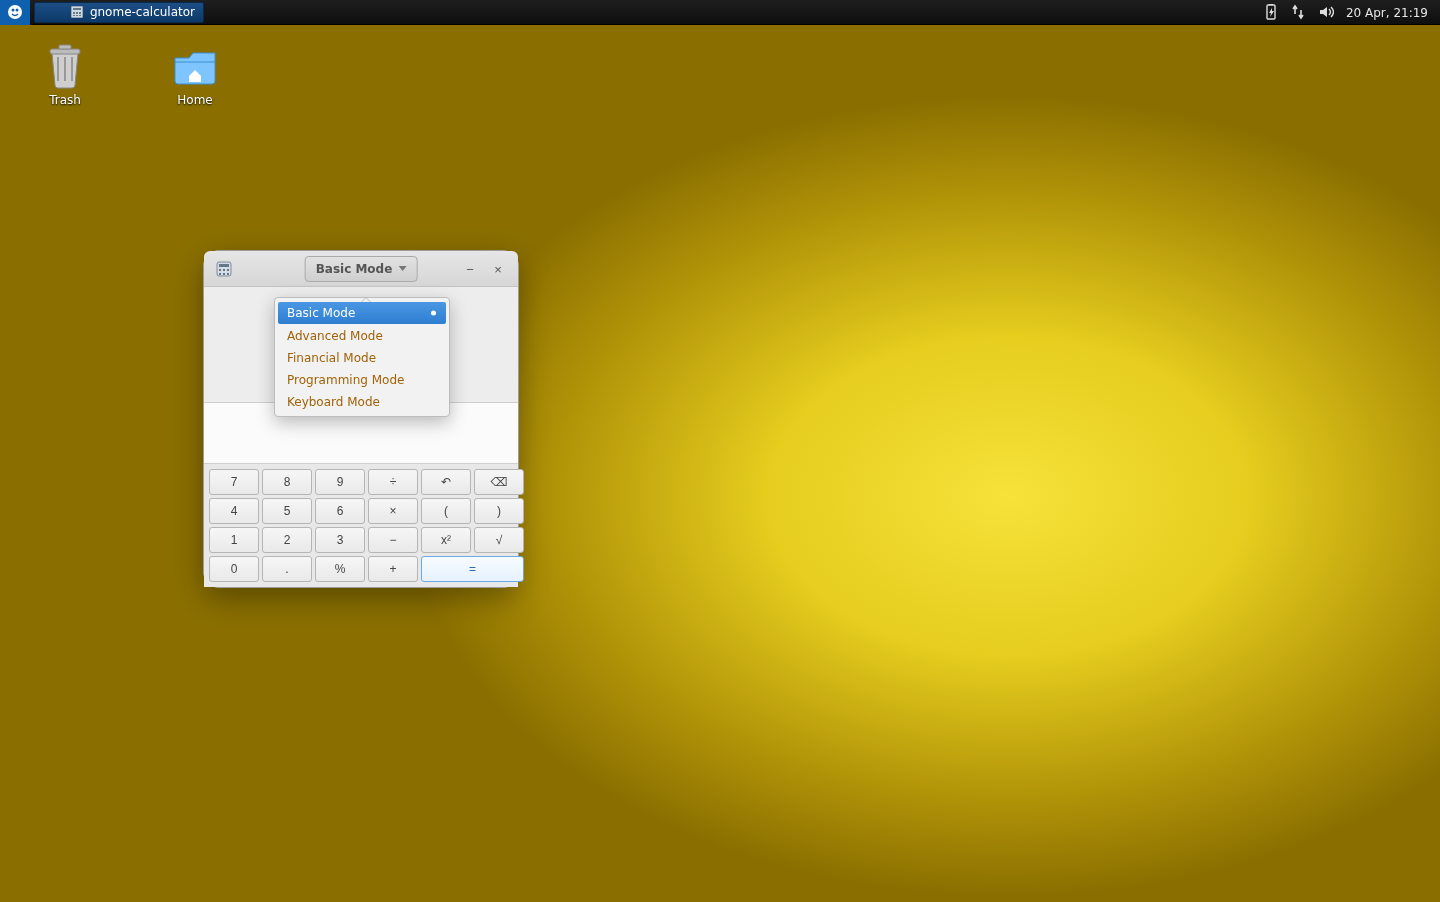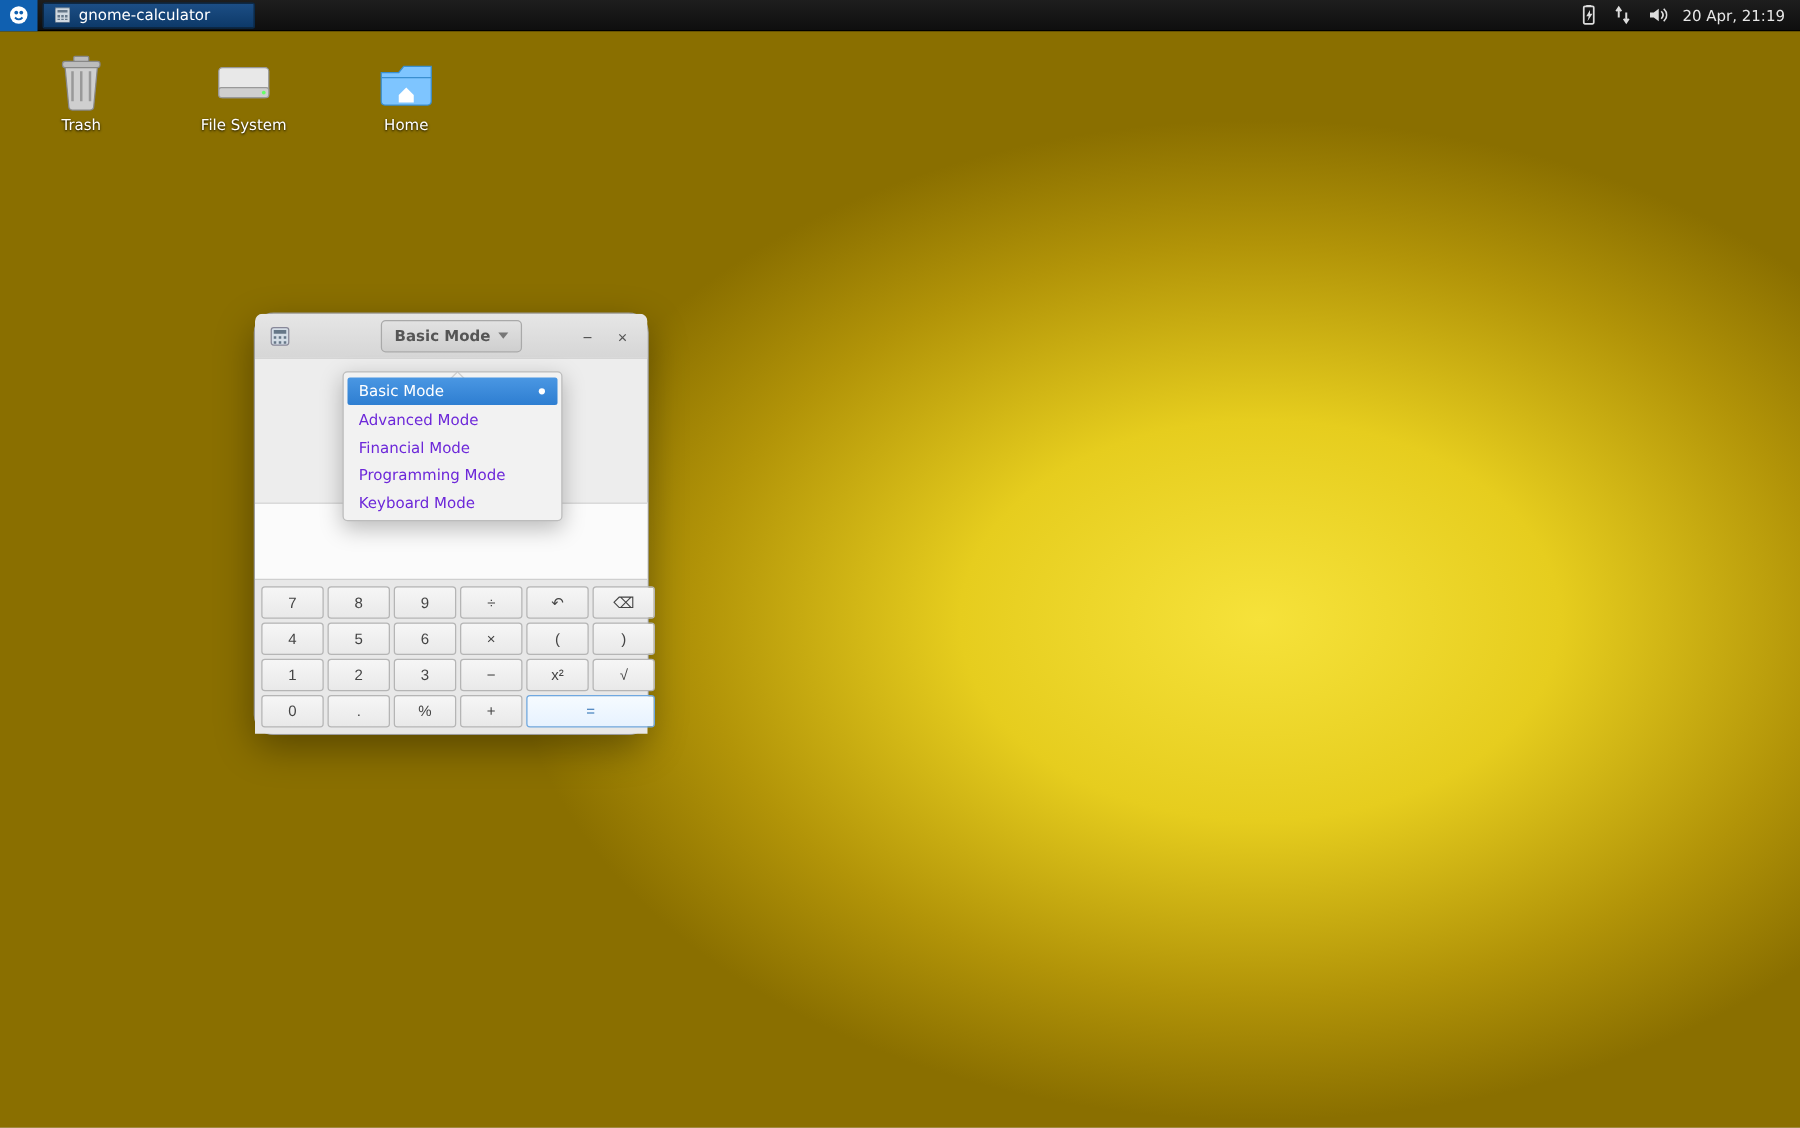--- a/index.html
+++ b/index.html
@@ -28,20 +28,21 @@
   .panel .taskbtn {
     margin-left: 4px;
     height: 21px;
     display: flex; align-items: center; gap: 6px;
     padding: 0 8px;
     background: linear-gradient(#1c4e85, #0d3968);
     border: 1px solid #0a2a4a;
     border-radius: 2px;
     color: #fff;
     min-width: 170px;
+    justify-content: flex-end;
   }
   .panel .taskbtn .task-ico {
     width: 14px; height: 14px; display: flex; align-items: center; justify-content: center;
   }
   .panel .tray {
     margin-left: auto;
     display: flex; align-items: flex-end; gap: 12px;
     padding-right: 12px;
     color: #e6e6e6;
   }
@@ -152,21 +153,21 @@
   .menu::before {
     content: "";
     position: absolute;
     top: -8px; left: 83px;
     border: 8px solid transparent;
     border-bottom-color: #f2f2f2;
     filter: drop-shadow(0 -1px 0 #bcbcbc);
   }
   .menu .item {
     padding: 4px 18px 4px 12px;
-    font-size: 12px; color: #6d28d9;
+    font-size: 12px; color: #a16207;
     position: relative;
   }
   .menu .item.selected {
     background: linear-gradient(#4a97e3, #2e7ed1);
     color: #fff;
     margin: 1px 3px;
     border-radius: 2px;
     padding-left: 9px;
   }
   .menu .item.selected::after {
@@ -241,30 +242,20 @@
   <div class="dicon">
     <span class="glyph">
       <svg width="42" height="48" viewBox="0 0 42 48">
         <path d="M8 12 h26 l-3 32 q0 3-3 3 H14 q-3 0-3-3 z" fill="#cfcfcf" stroke="#888" stroke-width="1"></path>
         <rect x="6" y="8" width="30" height="5" rx="2" fill="#bcbcbc" stroke="#888"></rect>
         <rect x="15" y="4" width="12" height="4" rx="1" fill="#bcbcbc" stroke="#888"></rect>
         <path d="M14 16 v24 M21 16 v24 M28 16 v24" stroke="#999" stroke-width="2"></path>
       </svg>
     </span>
     <span>Trash</span>
-  </div>
-  <div class="dicon">
-    <span class="glyph">
-      <svg width="48" height="42" viewBox="0 0 48 42">
-        <rect x="4" y="10" width="40" height="24" rx="3" fill="#e8e8e8" stroke="#999"></rect>
-        <rect x="4" y="26" width="40" height="8" rx="2" fill="#cfcfcf" stroke="#999"></rect>
-        <circle cx="40" cy="30" r="1.5" fill="#6f6"></circle>
-      </svg>
-    </span>
-    <span>File System</span>
   </div>
   <div class="dicon">
     <span class="glyph">
       <svg width="48" height="42" viewBox="0 0 48 42">
         <path d="M4 14 h14 l4-5 h22 v28 q0 3-3 3 H7 q-3 0-3-3 z" fill="#7ec5ff" stroke="#3a8fd0"></path>
         <path d="M4 18 h40" stroke="#3a8fd0"></path>
         <path d="M18 32 l6-6 6 6 v6 h-12 z" fill="#fff"></path>
       </svg>
     </span>
     <span>Home</span>

